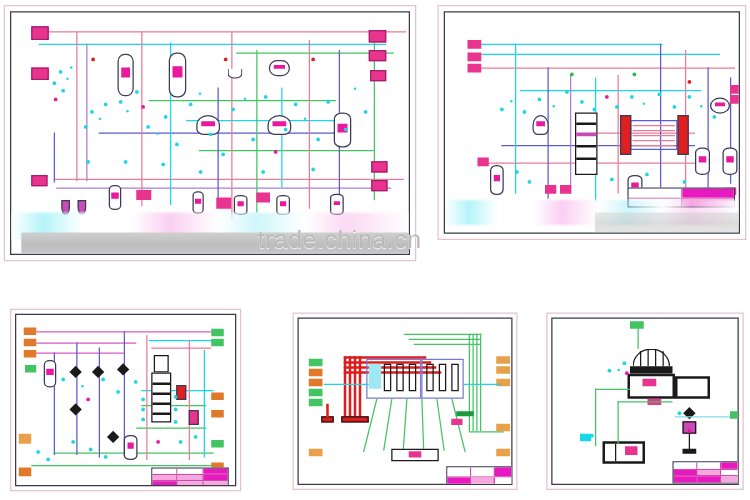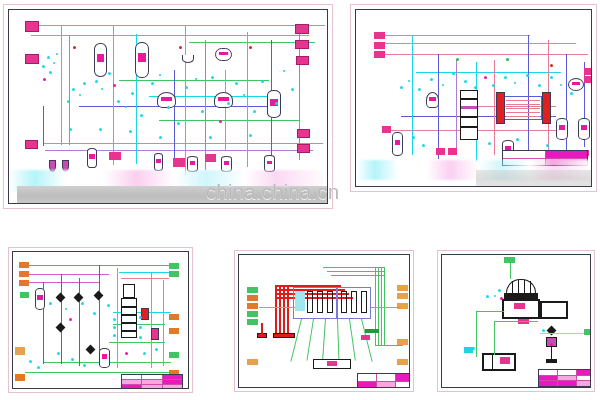--- a/index.html
+++ b/index.html
@@ -558,15 +558,15 @@
           <div class="tbrow">
               <div class="tbc m"></div>
               <div class="tbc m"></div>
               <div class="tbc lm"></div>
             </div>
         </div>
       </div>
     </div>
   </div>
 
-  <div id="watermark">china.china.cn</div>
+  <div id="watermark">trade.china.cn</div>
 
 </div>
 
 </body></html>

